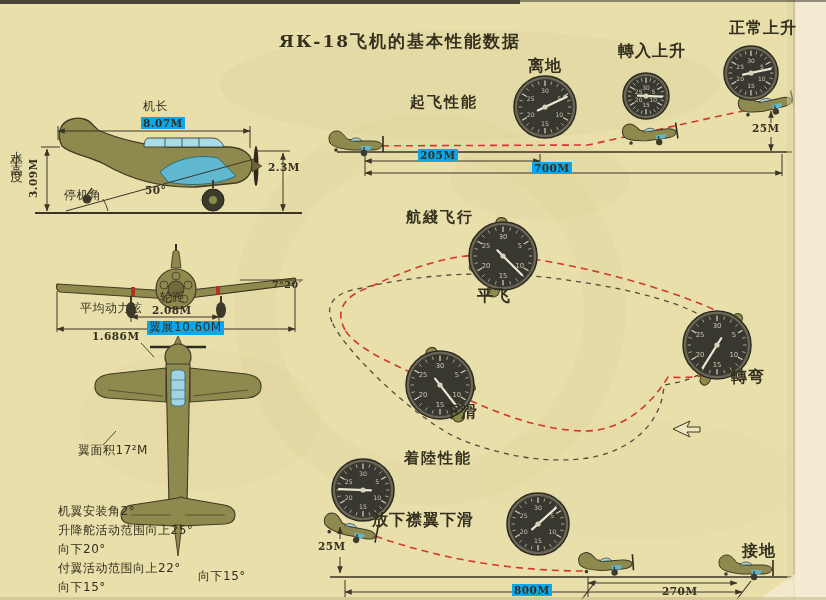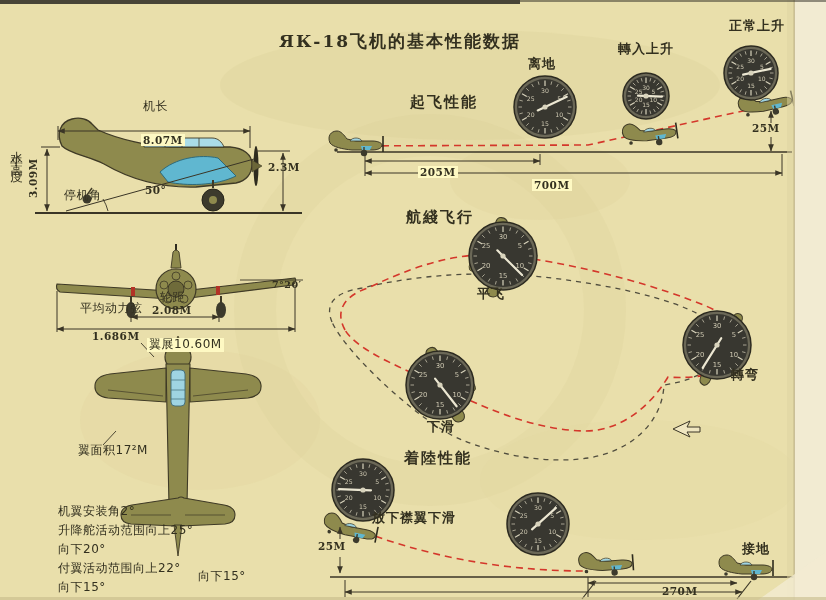--- a/index.html
+++ b/index.html
@@ -1,23 +1,23 @@
 <!DOCTYPE html>
 <html><head>
 <meta charset="utf-8">
 <style>
   html,body{margin:0;padding:0;background:#6e6a5a;}
   #stage{position:relative;width:826px;height:600px;overflow:hidden;
          background:#e9dfab;font-family:"DejaVu Sans",sans-serif;}
   .lbl{position:absolute;color:#33301f;white-space:nowrap;line-height:1.15;}
   .sec{font-size:15px;font-weight:bold;letter-spacing:2px;}
-  .stage-lb{font-size:13px;font-weight:bold;letter-spacing:1px;}
+  .stage-lb{font-size:16px;font-weight:bold;letter-spacing:1px;}
   .note{font-size:12px;letter-spacing:.5px;}
   .dim{font-family:"DejaVu Serif",serif;font-size:10.5px;font-weight:bold;letter-spacing:.5px;}
-  .mask{background:#fef9c3;padding:0 2px;margin-top:17px;}
+  .mask{background:#0ea5e9;padding:0 2px;}
   .title{font-family:"DejaVu Serif",serif;font-size:17px;font-weight:bold;letter-spacing:2px;}
   .vert{writing-mode:vertical-rl;text-orientation:upright;letter-spacing:6px;font-size:12.5px;}
   .rot{transform:rotate(-90deg);transform-origin:left top;}
   svg{position:absolute;left:0;top:0;}
   text{user-select:none;}
 </style>
 </head>
 <body>
 
 <div id="stage">
@@ -501,21 +501,21 @@
 <div class="lbl sec" style="left:410px;top:94px;">起飞性能</div>
 <div class="lbl stage-lb" style="left:528px;top:57px;">离地</div>
 <div class="lbl stage-lb" style="left:618px;top:42px;">轉入上升</div>
 <div class="lbl stage-lb" style="left:729px;top:19px;">正常上升</div>
 <div class="lbl dim mask" style="left:418px;top:149px;">205M</div>
 <div class="lbl dim mask" style="left:532px;top:162px;">700M</div>
 <div class="lbl dim" style="left:752px;top:122px;">25M</div>
 
 <div class="lbl sec" style="left:406px;top:209px;">航綫飞行</div>
 <div class="lbl stage-lb" style="left:477px;top:287px;">平飞</div>
-<div class="lbl stage-lb" style="left:427px;top:403px;margin-top:17px;">下滑</div>
+<div class="lbl stage-lb" style="left:444px;top:403px;">下滑</div>
 <div class="lbl stage-lb" style="left:731px;top:368px;">轉弯</div>
 
 <div class="lbl sec" style="left:404px;top:450px;">着陸性能</div>
 <div class="lbl stage-lb" style="left:372px;top:511px;">放下襟翼下滑</div>
 <div class="lbl dim" style="left:318px;top:540px;">25M</div>
 <div class="lbl stage-lb" style="left:742px;top:542px;">接地</div>
 <div class="lbl dim mask" style="left:512px;top:584px;">800M</div>
 <div class="lbl dim" style="left:622px;top:585px;margin-left:40px;">270M</div>
 
 </div>

